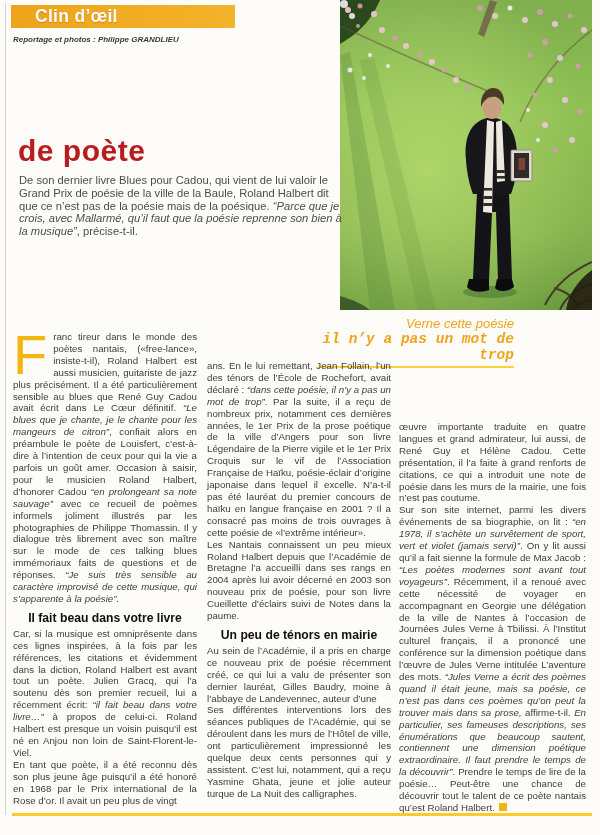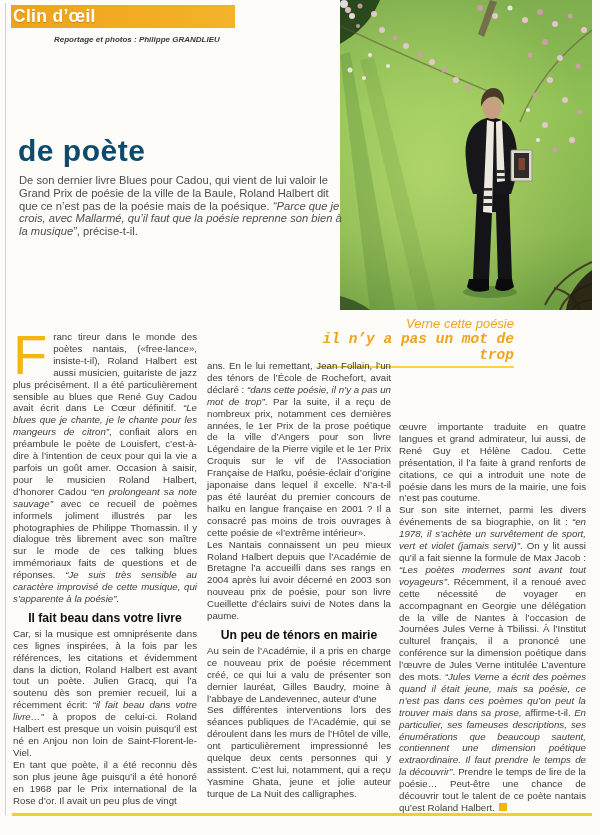--- a/index.html
+++ b/index.html
@@ -1,27 +1,27 @@
 <!DOCTYPE html>
 <html><head>
 <meta charset="utf-8">
 <style>
   html,body{margin:0;padding:0;background:#e9e9e6;}
   .page{position:relative;width:600px;height:835px;background:#fdfcf8;overflow:hidden;
         font-family:"Liberation Sans",sans-serif;margin:0 auto;}
   .edge-line{position:absolute;left:5px;top:3px;width:1px;height:812px;background:#d3d1c9;}
   .header-bar{position:absolute;left:11px;top:5px;width:224px;height:23px;
         background:linear-gradient(90deg,#efa31a,#f3b32a);color:#ffffff;
-        font-size:17.5px;font-weight:bold;line-height:23px;padding-left:2px;box-sizing:border-box;
+        font-size:17.5px;font-weight:bold;line-height:23px;padding-left:24px;box-sizing:border-box;
         letter-spacing:.3px;text-shadow:0 1px 1px rgba(120,80,0,.35);}
-  .byline{position:absolute;left:13px;top:35px;font-size:8px;font-weight:bold;font-style:italic;color:#3a3a3a;margin-left:41px;}
+  .byline{position:absolute;left:13px;top:35px;font-size:8px;font-weight:bold;font-style:italic;color:#3a3a3a;}
   .photo{position:absolute;left:340px;top:0;width:252px;height:310px;}
   .photo svg{display:block;width:100%;height:100%;}
   .title-main{position:absolute;left:16px;top:88px;font-size:47px;font-weight:400;color:#3d3e41;letter-spacing:1px;line-height:1;}
-  .title-sub{position:absolute;left:18px;top:136px;font-size:30px;font-weight:bold;color:#0c4a6e;letter-spacing:.5px;line-height:1;}
+  .title-sub{position:absolute;left:18px;top:136px;font-size:30px;font-weight:bold;color:#b91c1c;letter-spacing:.5px;line-height:1;}
   .intro{position:absolute;left:19px;top:174px;width:324px;font-size:11.2px;line-height:12.8px;color:#4c4c4c;}
   .pullquote{position:absolute;left:318px;top:317px;width:196px;text-align:right;color:#f0a41e;}
   .pq1{font-size:13px;font-style:italic;line-height:14px;}
   .pq2{font-size:14.5px;font-style:italic;font-weight:bold;line-height:16px;font-family:Liberation Mono, monospace;}
   .pq-rule{height:2px;background:#ffd23e;margin-top:3px;}
   .col{position:absolute;width:184px;font-size:9.7px;line-height:11.9px;
        text-align:justify;color:#3d3d3d;}
   .col1{left:13px;top:331px;}
   .col2{left:207px;top:360px;}
   .col3{left:399px;top:421px;width:187px;}

